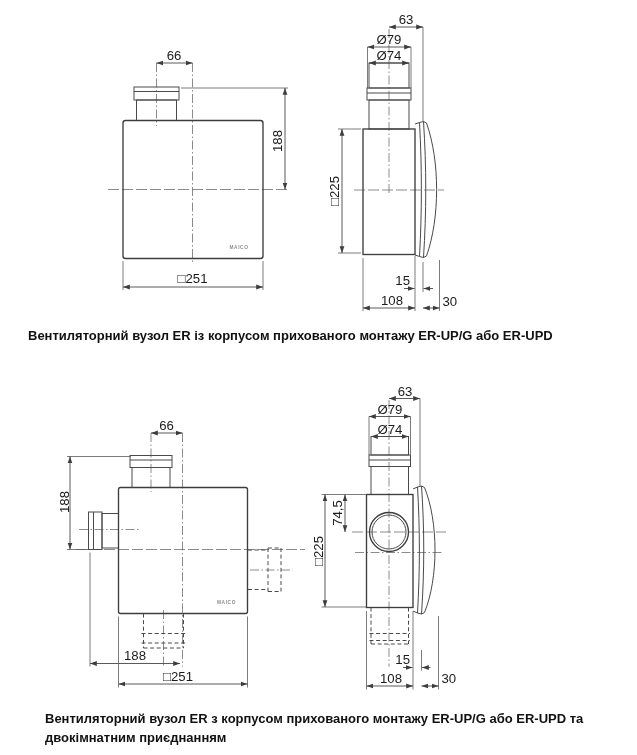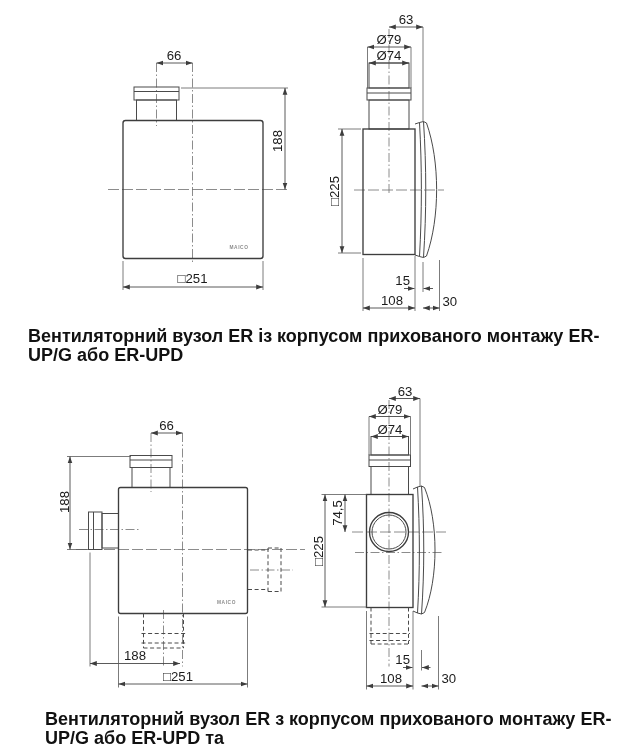--- a/index.html
+++ b/index.html
@@ -12,21 +12,21 @@
   .thin{fill:none;stroke:#4a4a4a;stroke-width:1;}
   .dim{fill:none;stroke:#474747;stroke-width:0.9;}
   .ext{fill:none;stroke:#5a5a5a;stroke-width:0.8;}
   .cl{fill:none;stroke:#6e6e6e;stroke-width:0.8;stroke-dasharray:9 2.5 1.5 2.5;}
   .cl2{fill:none;stroke:#6e6e6e;stroke-width:0.8;stroke-dasharray:11 3;}
   .hid{fill:none;stroke:#4a4a4a;stroke-width:1;stroke-dasharray:4 2.6;}
   .dimtxt{fill:#1c1c1c;font-size:13.2px;}
   .brand{fill:#8d8d8d;font-size:4.8px;font-weight:bold;letter-spacing:0.6px;}
   .caption{
     position:absolute;left:28px;width:600px;margin:0;
-    font-size:18px;font-weight:bold;color:#111;line-height:18.5px;
+    font-size:13px;font-weight:bold;color:#111;line-height:18.5px;
   }
   .caption span{display:block;padding-left:17px;}
 </style>
 </head>
 <body>
 
 <div class="canvas">
 
 <svg width="637" height="755" viewBox="0 0 637 755">
   <defs>
@@ -229,15 +229,16 @@
     <text class="dimtxt" x="391" y="682.5" text-anchor="middle">108</text>
     <line class="dim" x1="421.5" y1="686" x2="438.5" y2="686" marker-start="url(#arr)" marker-end="url(#arr)"></line>
     <text class="dimtxt" x="441.5" y="683" text-anchor="start">30</text>
   </g>
 </svg>
 
   <p class="caption" style="top:327px;">Вентиляторний вузол ER із корпусом прихованого монтажу ER-UP/G або ER-UPD</p>
 
   <p class="caption" style="top:710px;">
     <span>Вентиляторний вузол ER з корпусом прихованого монтажу ER-UP/G або ER-UPD та</span>
+    <span>двокімнатним приєднанням</span>
   </p>
 
 </div>
 
 </body></html>

